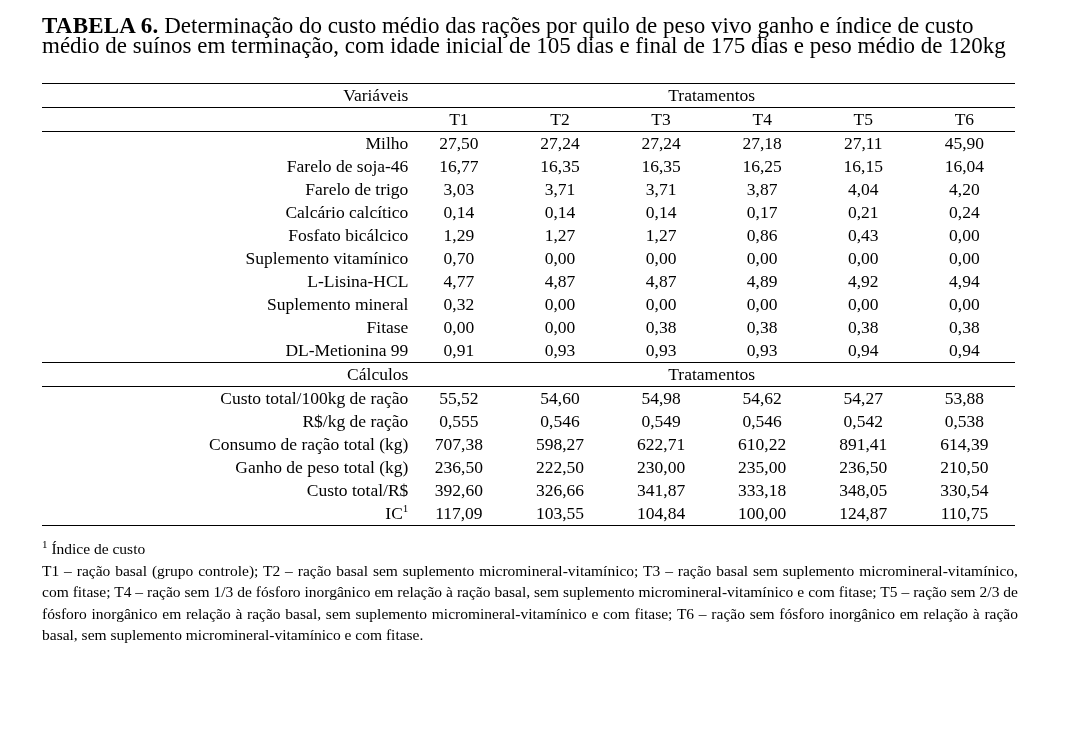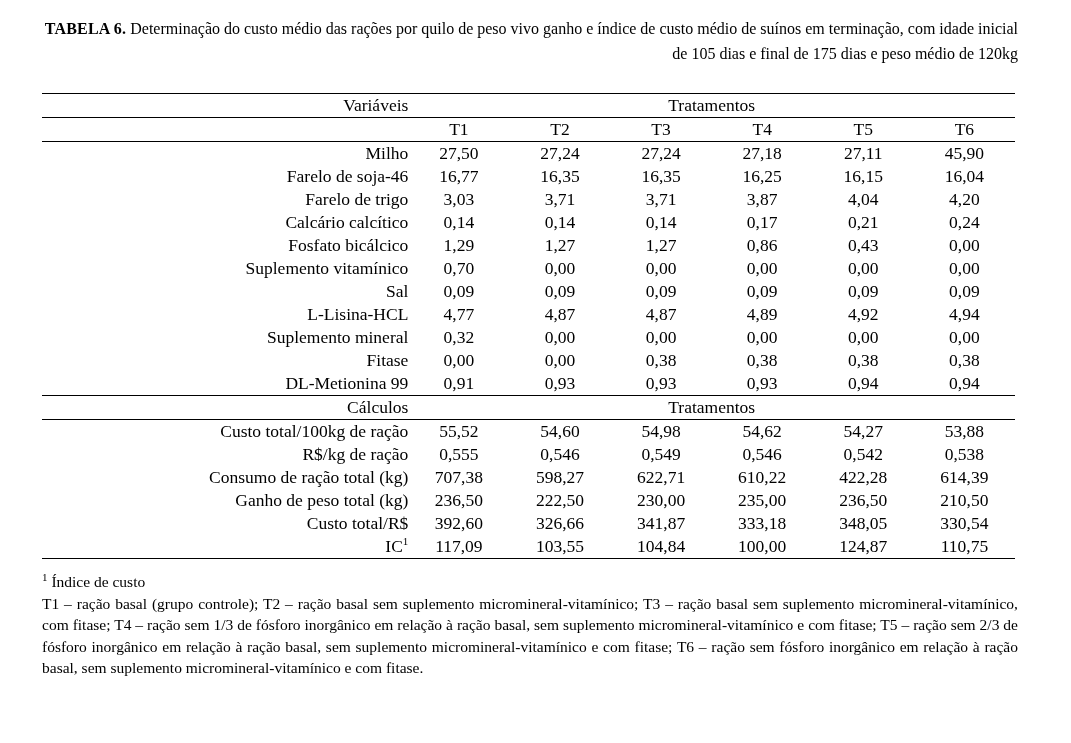--- a/index.html
+++ b/index.html
@@ -15,23 +15,23 @@
     width: 1071px;
     height: 743px;
     padding: 16px 0 0 42px;
     font-family: "Liberation Serif", "DejaVu Serif", serif;
     color: #000000;
     background: #ffffff;
   }
   .caption {
     width: 976px;
     margin: 0 0 0 0;
-    font-size: 16px;
-    line-height: 25px;
-    text-align: right;
+    font-size: 23px;
+    line-height: 20px;
+    text-align: left;
   }
   .caption b { letter-spacing: 0.2px; }
   table.data-table {
     border-collapse: collapse;
     table-layout: fixed;
     width: 973px;
     margin-top: 27px;
     font-size: 17.5px;
   }
   col.c-label { width: 366px; }
@@ -144,29 +144,20 @@
         <tr>
           <td class="left">Suplemento vitamínico</td>
           <td class="num">0,70</td>
           <td class="num">0,00</td>
           <td class="num">0,00</td>
           <td class="num">0,00</td>
           <td class="num">0,00</td>
           <td class="num">0,00</td>
         </tr>
         <tr>
-          <td class="left">Sal</td>
-          <td class="num">0,09</td>
-          <td class="num">0,09</td>
-          <td class="num">0,09</td>
-          <td class="num">0,09</td>
-          <td class="num">0,09</td>
-          <td class="num">0,09</td>
-        </tr>
-        <tr>
           <td class="left">L-Lisina-HCL</td>
           <td class="num">4,77</td>
           <td class="num">4,87</td>
           <td class="num">4,87</td>
           <td class="num">4,89</td>
           <td class="num">4,92</td>
           <td class="num">4,94</td>
         </tr>
         <tr>
           <td class="left">Suplemento mineral</td>
@@ -220,21 +211,21 @@
           <td class="num">0,546</td>
           <td class="num">0,542</td>
           <td class="num">0,538</td>
         </tr>
         <tr>
           <td class="left">Consumo de ração total (kg)</td>
           <td class="num">707,38</td>
           <td class="num">598,27</td>
           <td class="num">622,71</td>
           <td class="num">610,22</td>
-          <td class="num">422,28</td>
+          <td class="num">891,41</td>
           <td class="num">614,39</td>
         </tr>
         <tr>
           <td class="left">Ganho de peso total (kg)</td>
           <td class="num">236,50</td>
           <td class="num">222,50</td>
           <td class="num">230,00</td>
           <td class="num">235,00</td>
           <td class="num">236,50</td>
           <td class="num">210,50</td>

